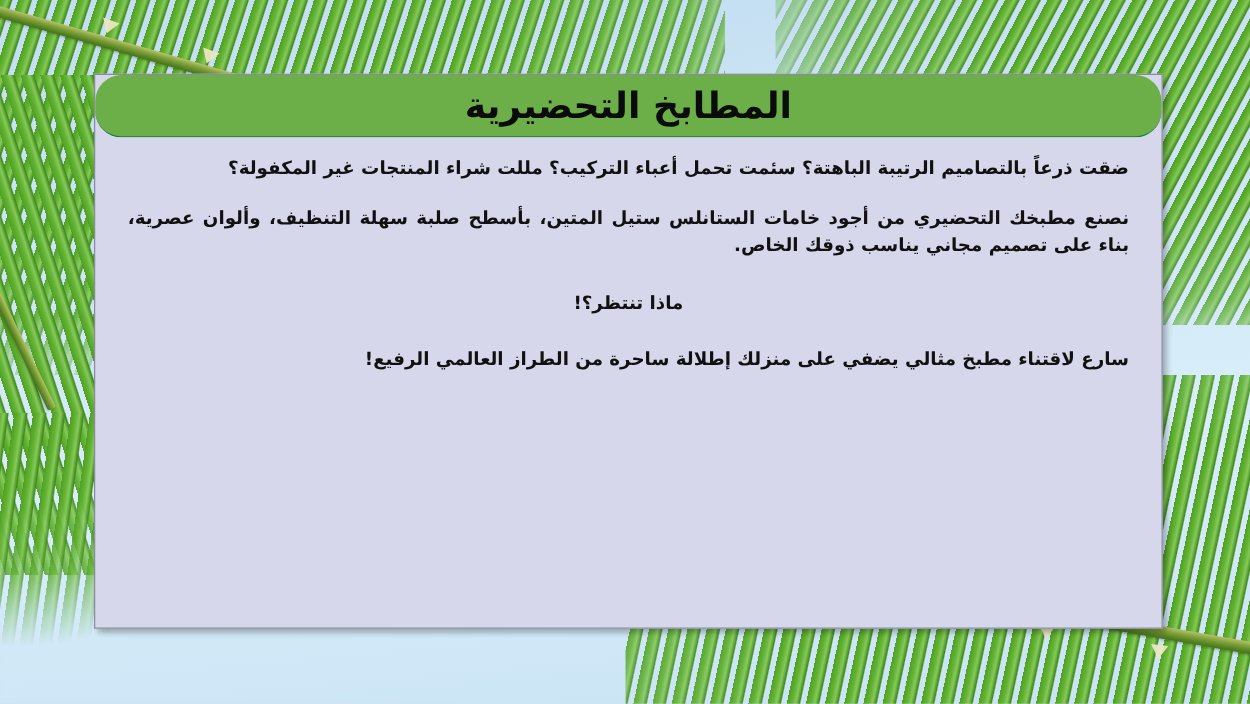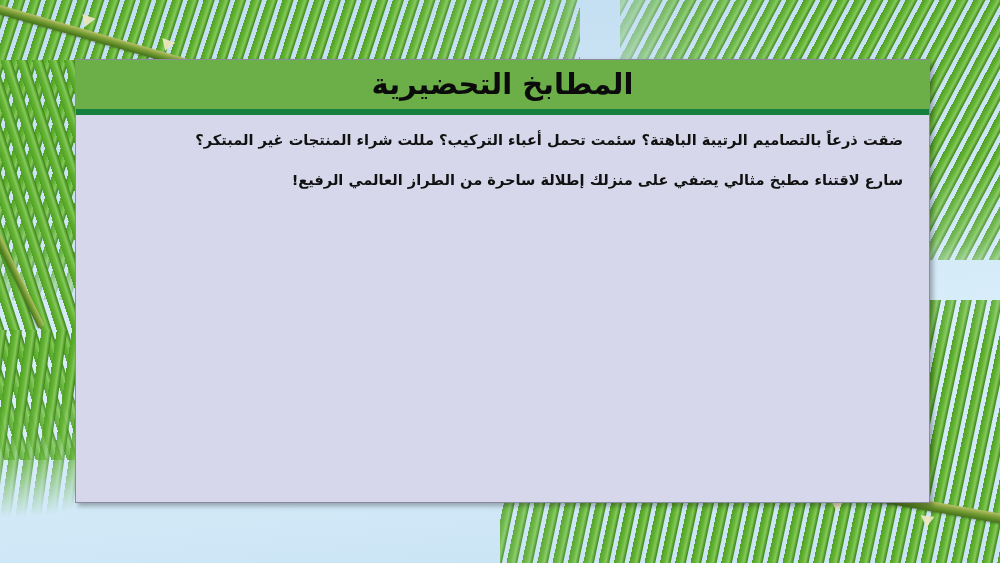--- a/index.html
+++ b/index.html
@@ -93,21 +93,22 @@
   #card{
     position:absolute;left:75px;top:59px;width:855px;height:444px;
     background:#d6d7ea;
     border:1px solid #8b8ba0;
     box-shadow:3px 3px 5px rgba(0,0,0,.30);
     box-sizing:border-box;
   }
   #title-bar{
     height:49px;background:#6cae48;
     display:flex;align-items:center;justify-content:center;
-    border-bottom:6px solid #15803d;
+    border-bottom:1px solid #15803d;
+    border-radius:21px;
   }
   #title-text{
     font-size:29px;font-weight:bold;color:#0b0b0b;
     letter-spacing:0px;line-height:1;
     font-family:"DejaVu Sans","Liberation Sans",sans-serif;
   }
   #body{
     padding:14px 26px 10px 26px;
     box-sizing:border-box;
     height:394px;
@@ -166,22 +167,24 @@
     <div class="thorn" style="left:420px;top:216px;transform:rotate(186deg);"></div>
   </div>
 
   <div id="card">
 
     <div id="title-bar">
       <div id="title-text">المطابخ التحضيرية</div>
     </div>
 
     <div id="body">
-      <p class="para">ضقت ذرعاً بالتصاميم الرتيبة الباهتة؟ سئمت تحمل أعباء التركيب؟ مللت شراء المنتجات غير المبتكر؟</p>
+      <p class="para">ضقت ذرعاً بالتصاميم الرتيبة الباهتة؟ سئمت تحمل أعباء التركيب؟ مللت شراء المنتجات غير المكفولة؟</p>
 
 
+      <p class="para p-gap-lg">نصنع مطبخك التحضيري من أجود خامات الستانلس ستيل المتين، بأسطح صلبة سهلة التنظيف، وألوان عصرية، بناء على تصميم مجاني يناسب ذوقك الخاص.</p>
 
+      <p class="para center p-gap-lg">ماذا تنتظر؟!</p>
 
       <p class="para center last">سارع لاقتناء مطبخ مثالي يضفي على منزلك إطلالة ساحرة من الطراز العالمي الرفيع!</p>
     </div>
 
   </div>
 </div>
 
 </body></html>

